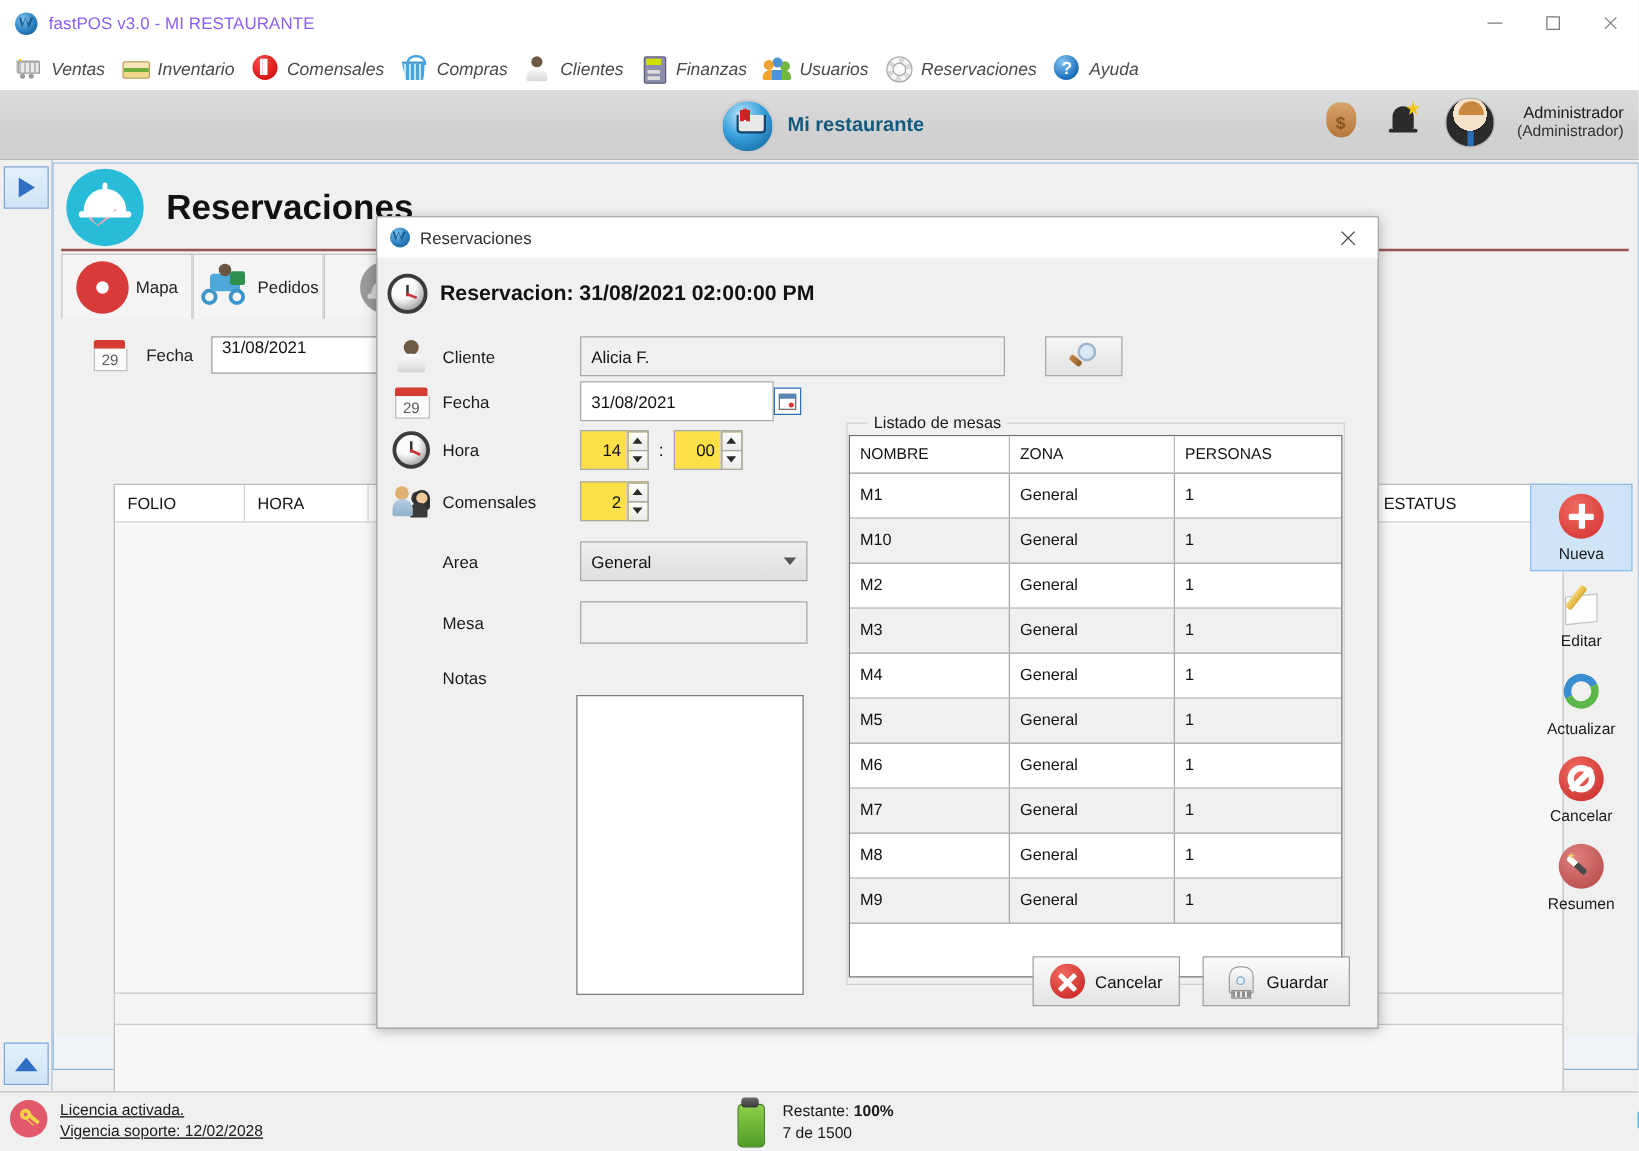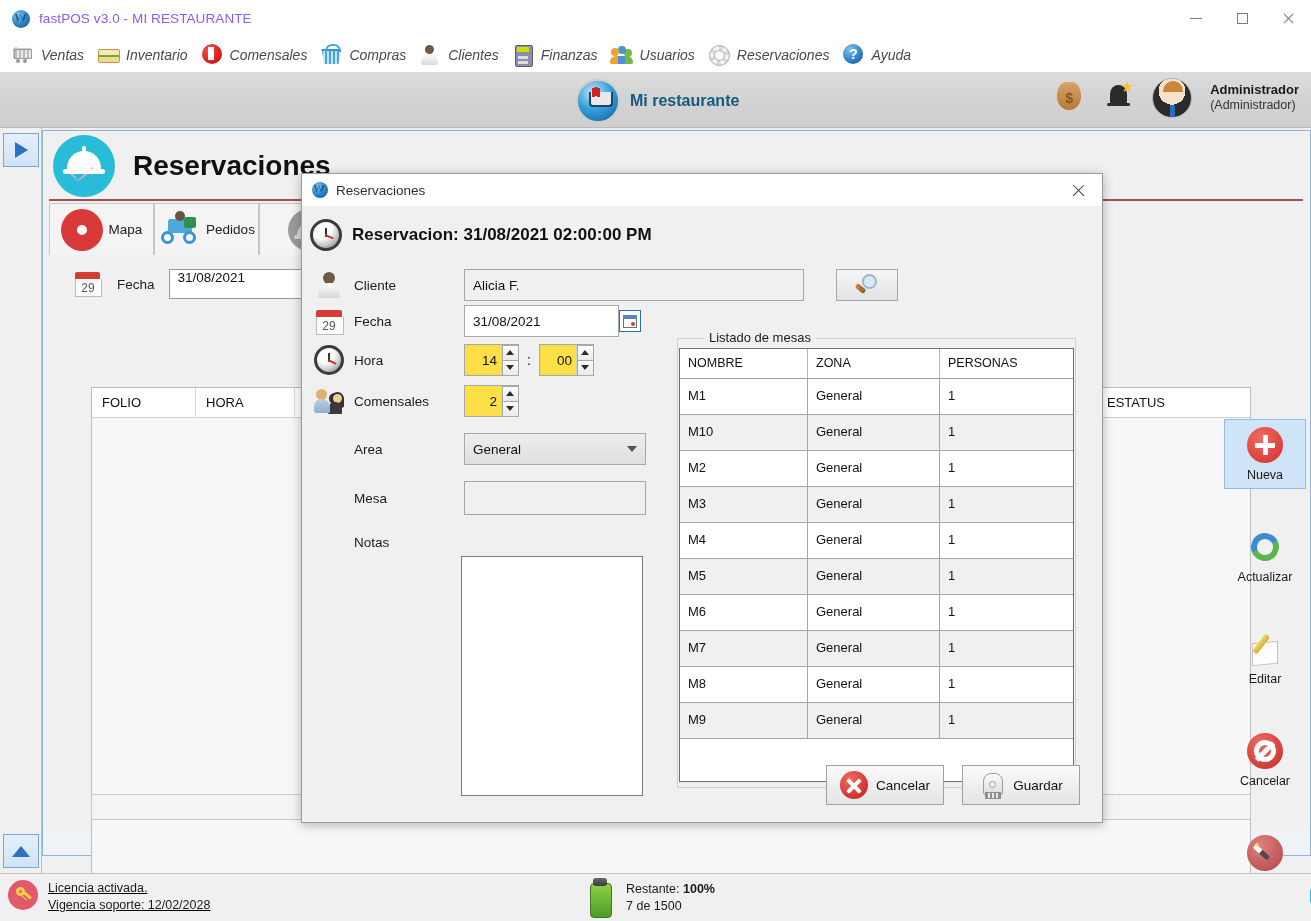--- a/index.html
+++ b/index.html
@@ -124,21 +124,21 @@
   .ic-bell::before{content:"";position:absolute;left:6px;top:6px;width:17px;height:19px;border-radius:9px 9px 3px 3px;
      background:#2b2b2b;}
   .ic-bell::after{content:"";position:absolute;left:3px;top:24px;width:23px;height:3px;border-radius:2px;background:#2b2b2b;}
   .bell-star{position:absolute;right:1px;top:2px;width:12px;height:12px;background:#f5c518;
      clip-path:polygon(50% 0,61% 35%,98% 35%,68% 57%,79% 91%,50% 70%,21% 91%,32% 57%,2% 35%,39% 35%);}
   .avatar { width:40px;height:40px;border-radius:50%;overflow:hidden;position:relative;
      background:radial-gradient(circle at 50% 32%,#f6e2c8 0 42%,#2b2b2b 42% 100%); border:1px solid #b5b5b5;flex:none;}
   .avatar::before{content:"";position:absolute;left:10px;top:2px;width:20px;height:11px;border-radius:10px 10px 0 0;background:#c8873c;}
   .avatar::after{content:"";position:absolute;left:17px;top:26px;width:5px;height:13px;background:#2a6fb5;}
   .user-box { line-height:1.25; }
-  .user-name { font-size:13px; font-weight:bold; color:#1a1a1a; }
+  .user-name { font-size:13px; font-weight:normal; color:#1a1a1a;text-align:right; }
   .user-role { font-size:12.5px; color:#333; }
 
   
   .dock { position:absolute; left:0; top:128px; width:42px; height:745px; background:#f0f0f0;
     border-right:1px solid #a8c4e0; }
   .dock-btn { position:absolute; left:3px; width:36px; height:34px; border:1px solid #7ba7d4;
     background:linear-gradient(#e3f0fb,#cfe3f7); display:flex;align-items:center;justify-content:center;cursor:pointer;}
   .dock-btn.top { top:5px; }
   .dock-btn.bottom { top:706px; }
   .arrow-r { width:0;height:0;border-left:13px solid #2f6fc4;border-top:8px solid transparent;border-bottom:8px solid transparent; }
@@ -219,21 +219,21 @@
   .bg-grid { position:absolute; left:48px; top:256px; width:1160px; height:560px; background:#f7f7f7;
      border:1px solid #bdbdbd; }
   .bg-grid-head { display:flex; height:30px; background:#fff; border-bottom:1px solid #cfcfcf; }
   .bg-th { font-size:13px; color:#111; padding:7px 0 0 10px; border-right:1px solid #d6d6d6; height:30px; }
 
   .bg-extra-box{ position:absolute; left:1090px; top:300px; width:46px; height:36px; background:#fff; border:1px solid #a5a5a5;}
 
   
   .rail { position:absolute; right:4px; top:256px; width:82px; }
   .rail-btn { width:82px; height:70px; display:flex; flex-direction:column; align-items:center; justify-content:center;
-     gap:5px; cursor:pointer;margin-top:32px; }
+     gap:5px; cursor:pointer; }
   .rail-btn.active { background:#cfe4f7; border:1px solid #8dbde8; }
   .rail-label { font-size:12.5px; color:#1a1a1a; }
   .r-ic { width:36px;height:36px;position:relative;flex:none; }
   .ri-plus{border-radius:50%;background:radial-gradient(circle at 38% 30%,#f06a5f,#d32f2f);}
   .ri-plus::before{content:"";position:absolute;left:8px;top:16px;width:20px;height:5px;background:#fff;border-radius:1px;}
   .ri-plus::after{content:"";position:absolute;left:15.5px;top:8px;width:5px;height:20px;background:#fff;border-radius:1px;}
   .ri-edit::before{content:"";position:absolute;left:5px;top:11px;width:24px;height:21px;background:#fdfdfd;
      border:1px solid #c2c2c2; transform:skewY(-6deg);}
   .ri-edit::after{content:"";position:absolute;left:11px;top:2px;width:6px;height:22px;border-radius:2px;
      background:linear-gradient(90deg,#f5d76e,#d8a93a); transform:rotate(38deg);}
@@ -328,21 +328,21 @@
   .combo { height:32px; border:1px solid #a8a8a8; background:linear-gradient(#eeeeee,#dfdfdf);
      display:flex; align-items:center; padding:0 8px; font:13.5px "Liberation Sans",sans-serif; color:#111; cursor:pointer; }
   .combo .chev { margin-left:auto; width:0;height:0; border-top:6px solid #555; border-left:5px solid transparent;
      border-right:5px solid transparent; }
 
   .notes-area { position:absolute; left:459px; top:520px; width:182px; height:240px; background:#fff; border:1px solid #7a7a7a; }
 
   
   .mesas-group { position:absolute; left:375px; top:131px; width:399px; height:450px;
      border:1px solid #d0d0d0; }
-  .mesas-legend { position:absolute; left:26px; top:-9px; background:#f0f0f0; padding:0 5px; font-size:13px; color:#1a1a1a; }
+  .mesas-legend { position:absolute; left:16px; top:-9px; background:#f0f0f0; padding:0 5px; font-size:13px; color:#1a1a1a; }
   .mesas-grid { position:absolute; left:1px; top:9px; width:395px; height:434px; background:#fff;
      border:1px solid #6f6f6f; overflow:hidden; }
   .mg-head { display:flex; height:30px; background:#fff; border-bottom:1px solid #9c9c9c; }
   .mg-th { font-size:12.5px; color:#111; padding-top:7px; padding-left:8px; border-right:1px solid #b8b8b8; box-sizing:border-box; }
   .mg-row { display:flex; height:36px; border-bottom:1px solid #a6a6a6; }
   .mg-row.alt { background:#f0f0f0; }
   .mg-td { font-size:13px; color:#111; padding-top:9px; padding-left:8px; border-right:1px solid #a6a6a6; box-sizing:border-box; }
   .col-n { width:128px; } .col-z { width:132px; } .col-p { width:133px; border-right:none; }
 
   
@@ -519,26 +519,26 @@
           <div class="bg-th" style="width:153px;border-right:none">ESTATUS</div>
         </div>
       </div>
 
       <div class="rail">
         <div class="rail-btn active">
           <span class="r-ic ri-plus"></span>
           <span class="rail-label">Nueva</span>
         </div>
         <div class="rail-btn">
+          <span class="r-ic ri-edit"></span>
+          <span class="rail-label">Editar</span>
+        </div>
+        <div class="rail-btn">
           <span class="r-ic ri-refresh"></span>
           <span class="rail-label">Actualizar</span>
-        </div>
-        <div class="rail-btn">
-          <span class="r-ic ri-edit"></span>
-          <span class="rail-label">Editar</span>
         </div>
         <div class="rail-btn">
           <span class="r-ic ri-cancel"></span>
           <span class="rail-label">Cancelar</span>
         </div>
         <div class="rail-btn">
           <span class="r-ic ri-wand"></span>
           <span class="rail-label">Resumen</span>
         </div>
       </div>

